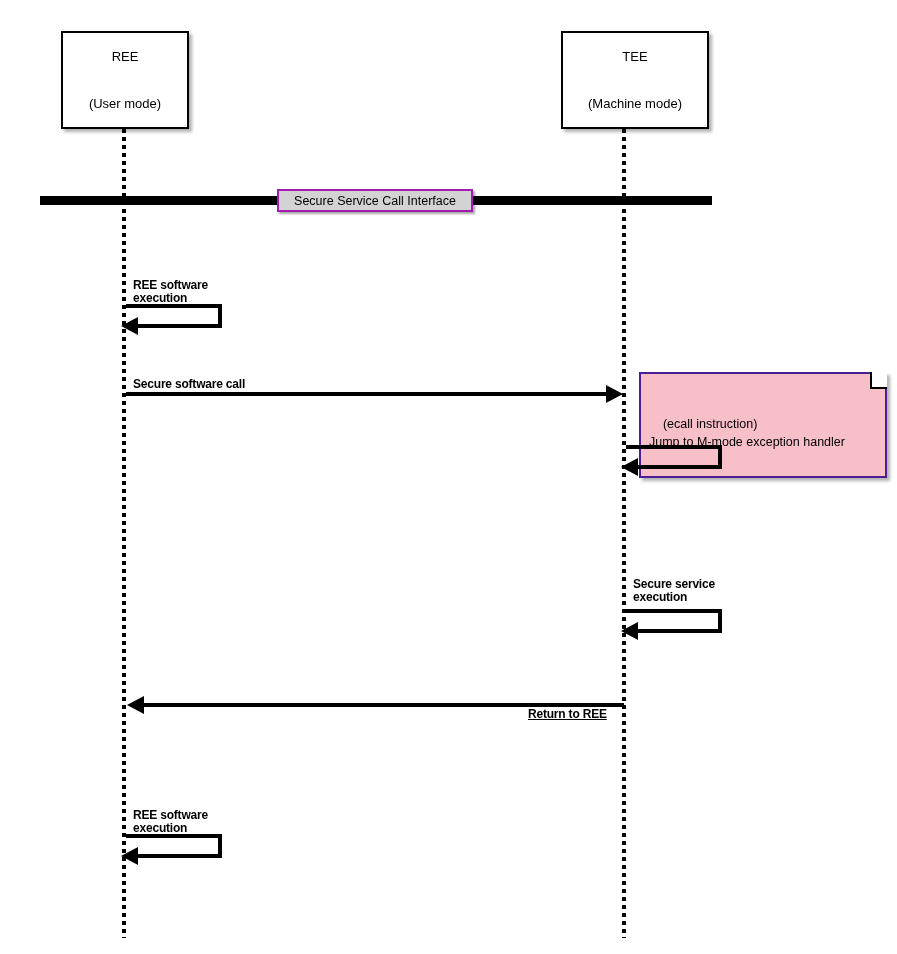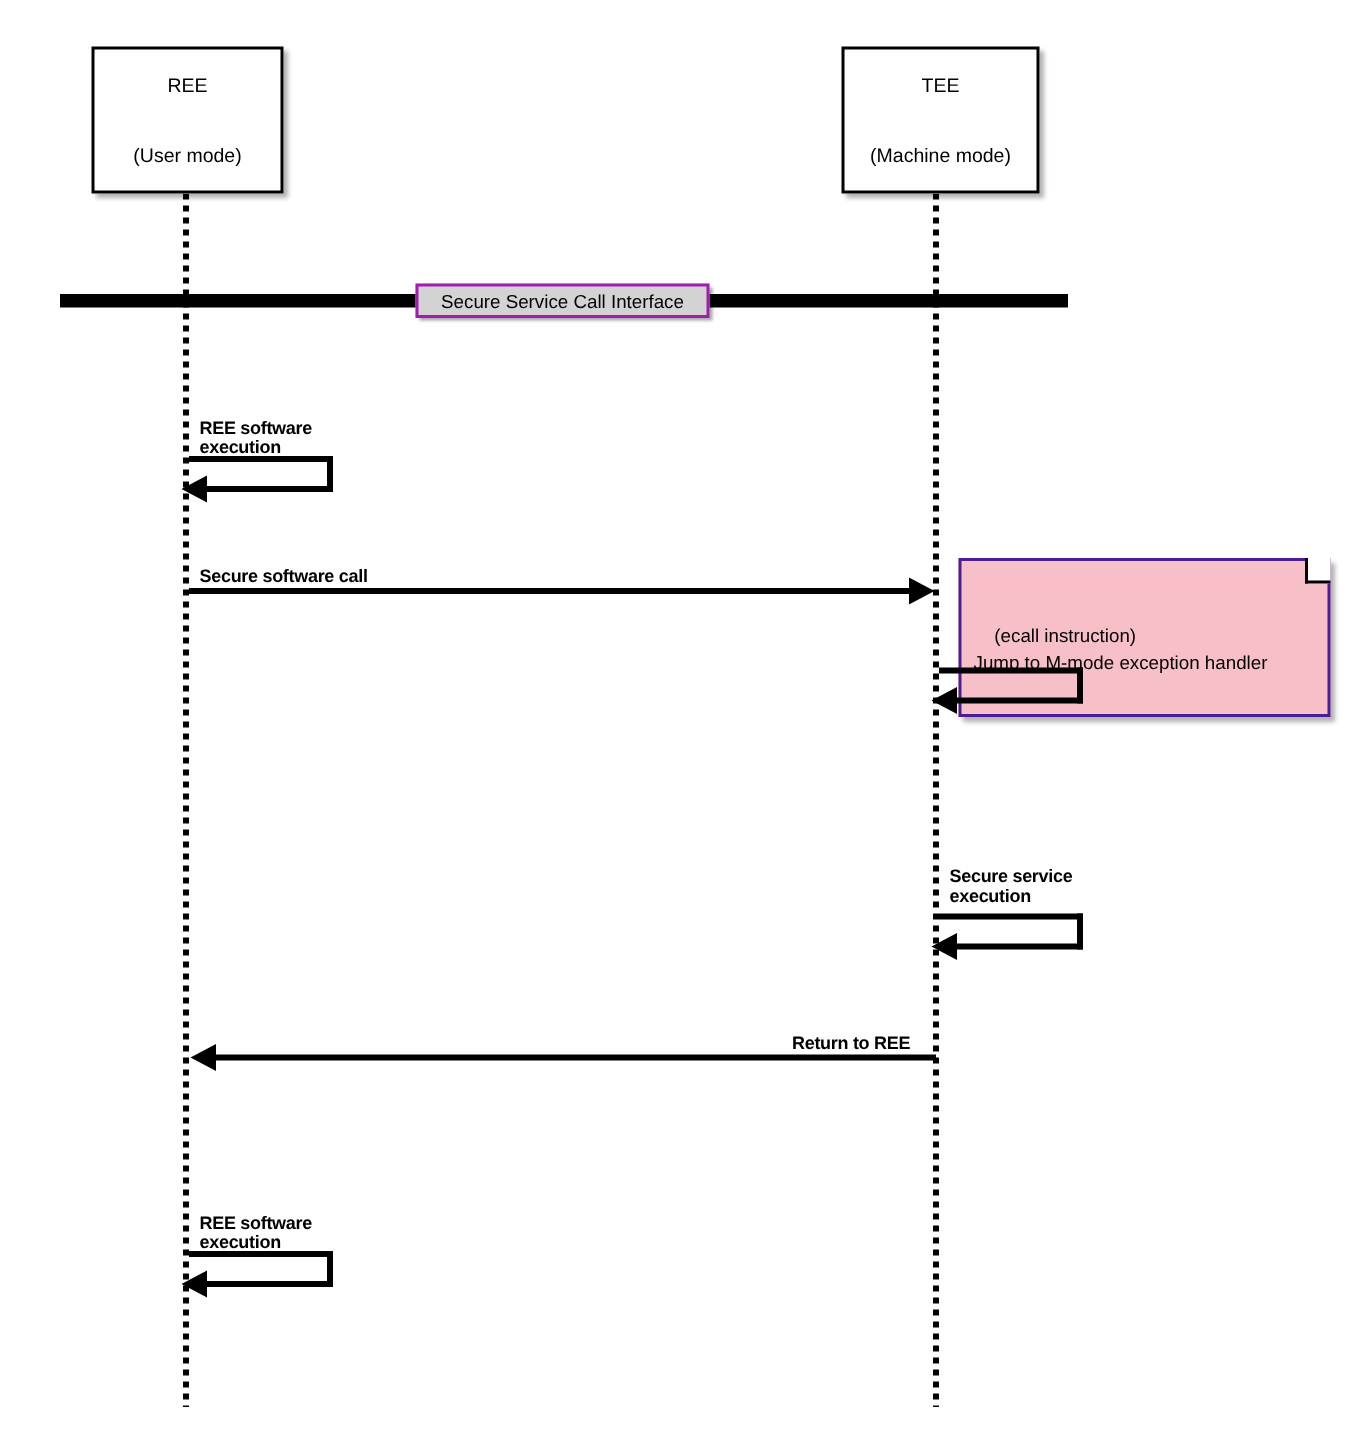--- a/index.html
+++ b/index.html
@@ -144,21 +144,21 @@
 <div id="canvas">
 
   <div class="lifeline" style="left:122px; top:129px; height:809px;"></div>
   <div class="lifeline" style="left:622px; top:129px; height:809px;"></div>
 
   <div class="participant" style="left:61px; top:31px; width:128px; height:98px;">
     <span class="p-name">REE</span>
     <span class="p-sub">(User mode)</span>
   </div>
 
-  <div class="participant" style="left:561px; top:31px; width:132px; height:98px;">
+  <div class="participant" style="left:561px; top:31px; width:148px; height:98px;">
     <span class="p-name">TEE</span>
     <span class="p-sub">(Machine mode)</span>
   </div>
 
   <div class="separator-line" style="left:40px; top:196px; width:672px;"></div>
   <div class="separator-label" style="left:277px; top:189px; width:196px; height:23px;">Secure Service Call Interface</div>
 
   <div class="msg-label" style="left:133px; top:279px; line-height:13px;">
     <span>REE software</span><br>
     <span>execution</span>
@@ -192,21 +192,21 @@
     <span>Secure service</span><br>
     <span>execution</span>
   </div>
   <div class="selfcall" style="left:626px; top:609px; width:100px; height:28px;">
     <div class="seg-top" style="left:0;  top:0;  width:96px;"></div>
     <div class="seg-right" style="left:92px; top:0; height:24px;"></div>
     <div class="seg-bottom" style="left:10px; top:20px; width:86px;"></div>
     <div class="arrowhead left" style="left:-5px; top:13px;"></div>
   </div>
 
-  <div class="msg-label" style="left:528px; top:688px;">Return to REE</div>
+  <div class="msg-label" style="left:528px; top:707px;text-decoration:underline;">Return to REE</div>
   <div class="msg-line" style="left:140px; top:703px; width:484px;"></div>
   <div class="arrowhead left" style="left:127px; top:696px;"></div>
 
 
   <div class="msg-label" style="left:133px; top:809px; line-height:13px;">
     <span>REE software</span><br>
     <span>execution</span>
   </div>
   <div class="selfcall" style="left:126px; top:834px; width:100px; height:28px;">
     <div class="seg-top" style="left:0;  top:0;  width:96px;"></div>

